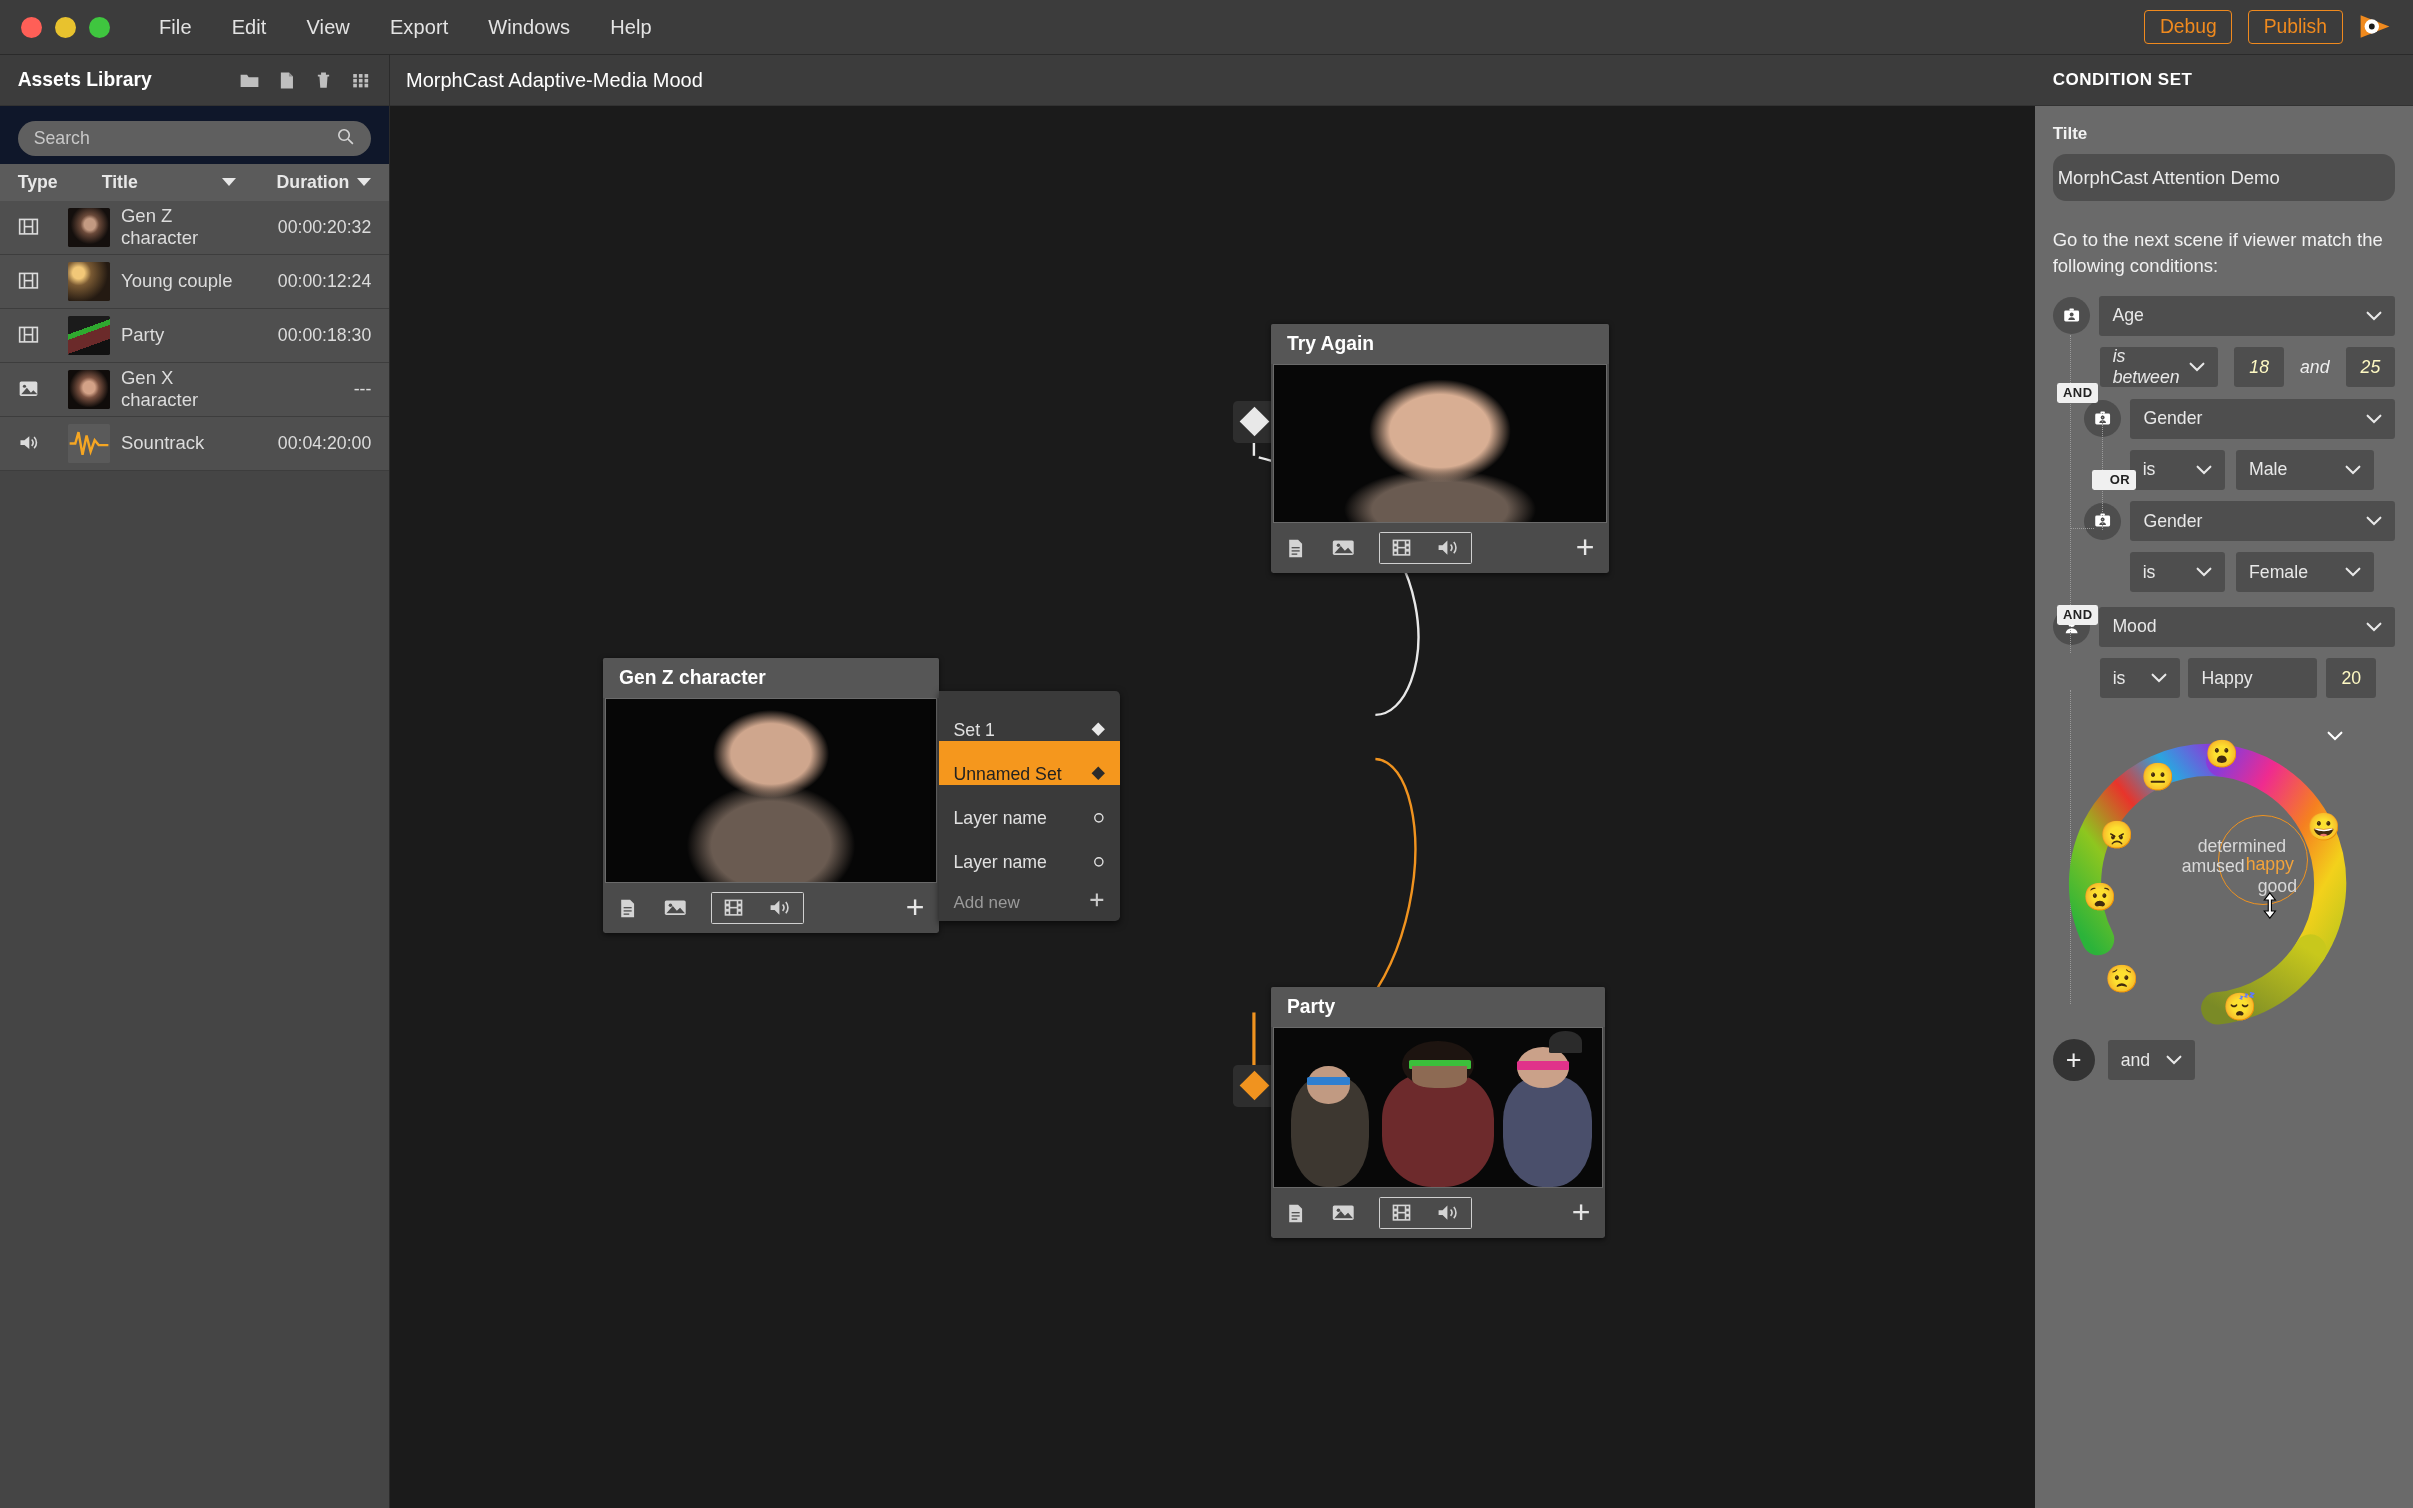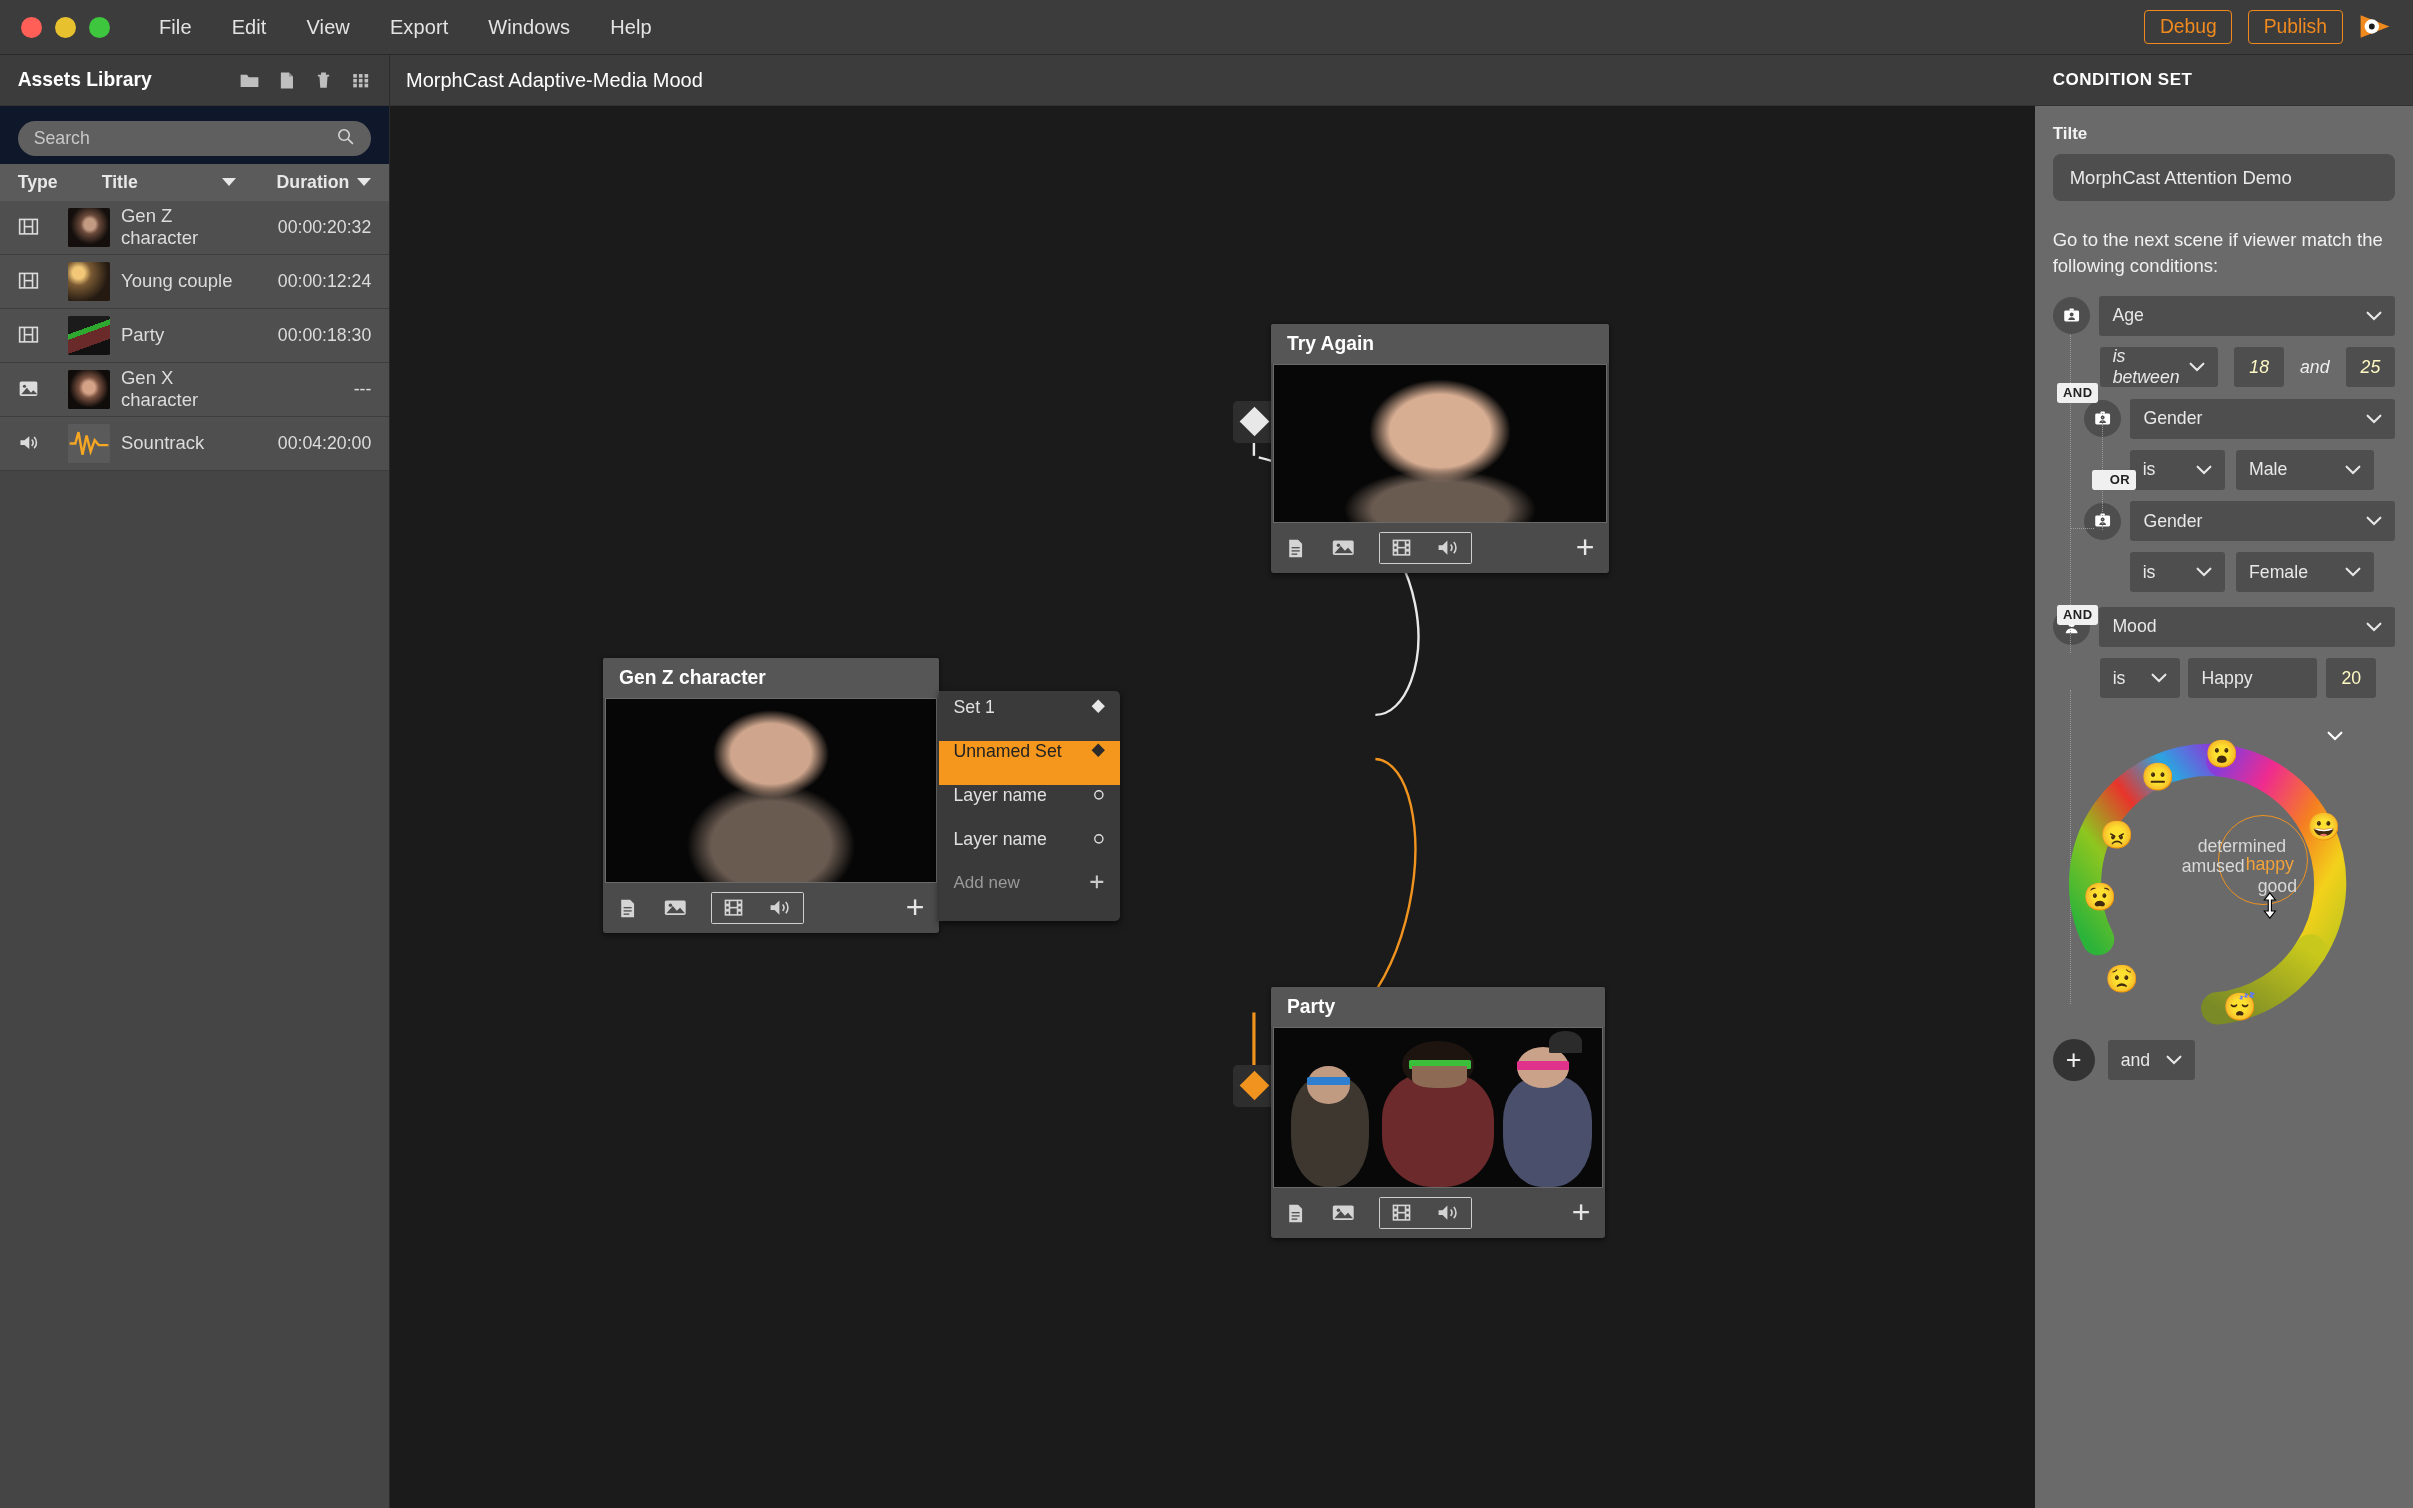--- a/index.html
+++ b/index.html
@@ -151,21 +151,21 @@
     position: absolute; width: 35px; height: 37px;
     background: #1f9bd8; border-radius: 4.8px 0 0 4.8px;
     display:flex; align-items:center; justify-content:center;
   }
 
   
   .setmenu {
     position: absolute; background: #3a3a3a; border-radius: 0 4.8px 4.8px 0;
     width: 181px; padding: 6.4px 0 8px; box-shadow: 0 2.4px 7.2px rgba(0,0,0,.6);
   }
-  .set-row { height: 44px; display: flex; align-items: flex-start;
+  .set-row { height: 44px; display: flex; align-items: flex-end;
              padding: 0 14.5px; color: #e0e0e0; font-size: 17.7px; cursor: pointer; }
   .set-row.active { background: #f5971d; color: #222; }
   .set-row .badge { margin-left: auto; }
   .set-row.dim { color: #9a9a9a; font-size: 17px; height: 40px; }
 
   svg.edges { position: absolute; inset: 0; pointer-events: none; }
 
   
   .right-panel {
     position: absolute; top: 55px; left: 2035px;
@@ -173,23 +173,23 @@
     background: #6a6a6a;
   }
   .rp-head {
     height: 51px; background: #3c3c3c; display: flex; align-items: center;
     padding: 0 17.7px; border-bottom: 0.8px solid #323232;
   }
   .rp-head span { color: #ffffff; font-size: 17px; font-weight: bold; letter-spacing: 0.5px; }
   .rp-body { padding: 17.7px 17.7px 0 17.7px; }
   .rp-label { color: #f2f2f2; font-size: 17px; font-weight: bold; margin-bottom: 10.5px; }
   .rp-input {
-    background: #4e4e4e; border: none; border-radius: 8px; height: 47px;
+    background: #4e4e4e; border: none; border-radius: 13px; height: 47px;
     width: 100%; color: #eaeaea; font-size: 18.5px; font-family: inherit;
-    padding: 0 17px; outline: none;
+    padding: 0 5px; outline: none;
   }
   .rp-desc { color: #f0f0f0; font-size: 18.5px; line-height: 1.38; margin: 26px 0 17.7px; }
 
   .cond-block { position: relative; }
   .cond-row { display: flex; align-items: center; gap: 9.7px; margin-bottom: 11.3px; }
   .circ-ic {
     width: 37px; height: 37px; border-radius: 50%; background: #4e4e4e;
     display: flex; align-items: center; justify-content: center; flex: none;
   }
   .sel {

